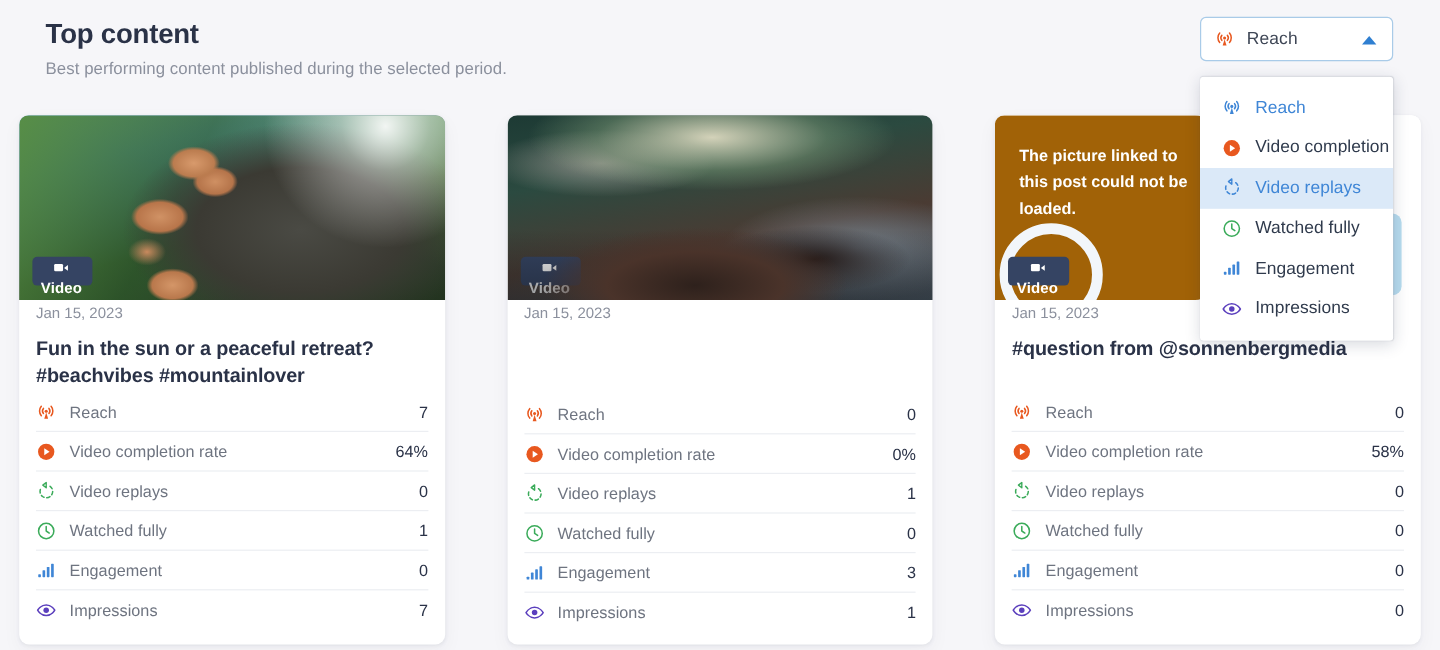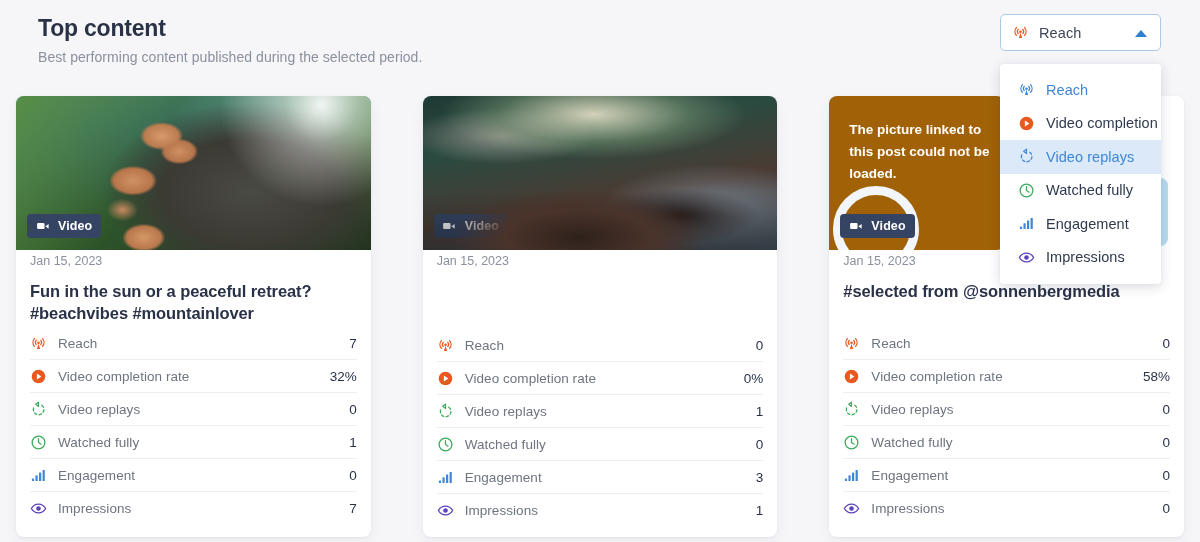--- a/index.html
+++ b/index.html
@@ -134,22 +134,22 @@
     position: absolute; right: 28px; top: 126px; width: 7px; height: 28px;
     background: #cfe7f4; transform: rotate(8deg);
   }
   .illus-arc {
     position: absolute; left: 4px; bottom: -22px; width: 86px; height: 86px;
     border: 9px solid #f2f6fa; border-radius: 50%;
   }
 
   .video-badge {
     position: absolute; left: 11px; bottom: 12px; height: 24px;
-    display: flex; align-items: center; gap: 7px;
-    background: #354463; border-radius: 4px; padding: 0 9px 0 7px;
+    display: flex; align-items: center; gap: 2px;
+    background: #354463; border-radius: 4px; padding: 0 9px 0 7px; flex-direction: column;
   }
   .video-badge .vb-label { font-size: 12.5px; font-weight: 700; color: #ffffff; letter-spacing: 0.1px; }
 
   .card-body { padding: 3px 14px 10px 14px; }
   .card-date { font-size: 12.5px; color: #8b909d; line-height: 16px; }
   .card-title {
     margin-top: 11px; font-size: 16.5px; font-weight: 700; color: #2a3247;
     line-height: 22px; letter-spacing: -0.1px; min-height: 44px;
   }
   .card-title.is-empty { min-height: 46px; }
@@ -290,21 +290,21 @@
       <span class="metric-val">7</span>
     </div>
             <div class="metric-row is-link">
       <span class="ico">
                 <svg width="17" height="17" viewBox="0 0 20 20" fill="none">
         <circle cx="10" cy="10" r="8" fill="#e8581f"></circle>
         <path d="M8.1 6.6l5.2 3.4-5.2 3.4V6.6z" fill="#ffffff"></path>
       </svg>
               </span>
       <span class="metric-name">Video completion rate</span>
-      <span class="metric-val">32%</span>
+      <span class="metric-val">64%</span>
     </div>
             <div class="metric-row is-link">
       <span class="ico">
                 <svg width="17" height="17" viewBox="0 0 20 20" fill="none">
         <path d="M10 3.6V1.3L6.7 3.9 10 6.4V4.3" stroke="#3bab5a" stroke-width="1.4" stroke-linejoin="round" stroke-linecap="round" fill="none"></path>
         <path d="M13.8 5a6.2 6.2 0 11-8.6 1.3" stroke="#3bab5a" stroke-width="1.5" stroke-linecap="round" stroke-dasharray="3.2 2.6" fill="none"></path>
       </svg>
               </span>
       <span class="metric-name">Video replays</span>
       <span class="metric-val">0</span>
@@ -447,21 +447,21 @@
         <rect x="1.6" y="5.6" width="10.6" height="8.8" rx="1.6" fill="#ffffff"></rect>
         <path d="M13.4 10.4l4.6-3.4v6.8l-4.6-3.4z" fill="#ffffff"></path>
       </svg>
               </span>
           <span class="vb-label">Video</span>
         </div>
       </div>
         </div>
         <div class="card-body">
        <div class="card-date">Jan 15, 2023</div>
-       <div class="card-title">#selected from @sonnenbergmedia</div>
+       <div class="card-title">#question from @sonnenbergmedia</div>
        <div class="metrics">
             <div class="metric-row">
       <span class="ico">
                 <svg width="17" height="17" viewBox="0 0 20 20" fill="none">
         <path d="M5.2 4.2a7 7 0 000 9.2" stroke="#e8581f" stroke-width="1.5" stroke-linecap="round"></path>
         <path d="M14.8 4.2a7 7 0 010 9.2" stroke="#e8581f" stroke-width="1.5" stroke-linecap="round"></path>
         <path d="M7.3 6.3a4 4 0 000 5" stroke="#e8581f" stroke-width="1.5" stroke-linecap="round"></path>
         <path d="M12.7 6.3a4 4 0 010 5" stroke="#e8581f" stroke-width="1.5" stroke-linecap="round"></path>
         <circle cx="10" cy="9" r="1.5" fill="#e8581f"></circle>
         <path d="M10 10.2L8.1 16.4h3.8L10 10.2z" fill="#e8581f"></path>

